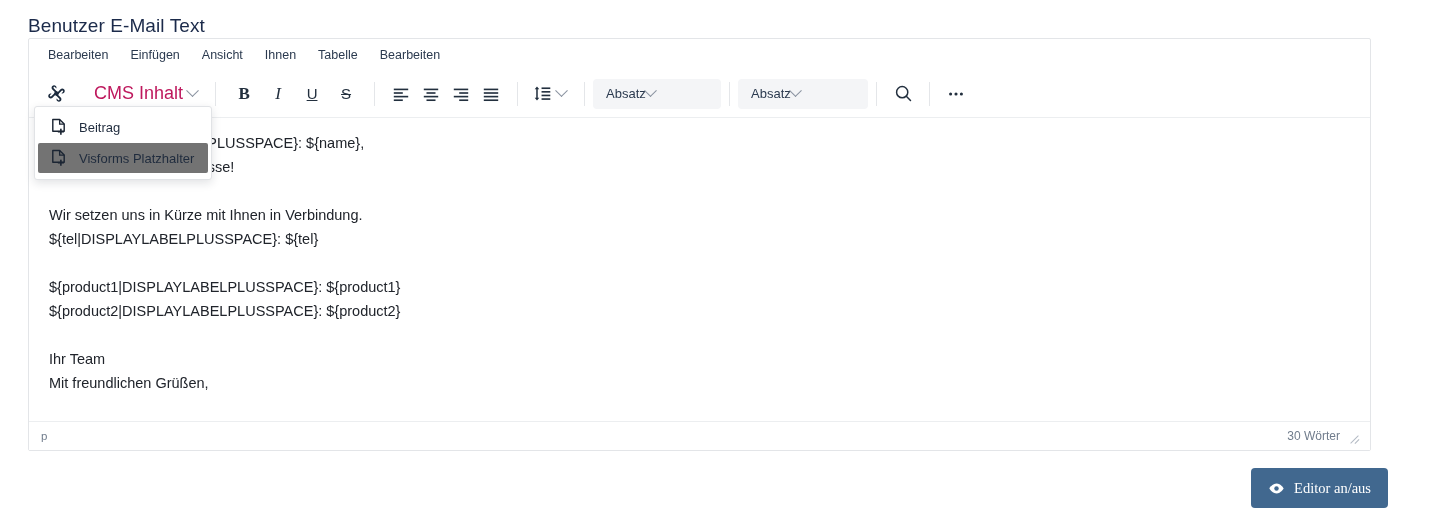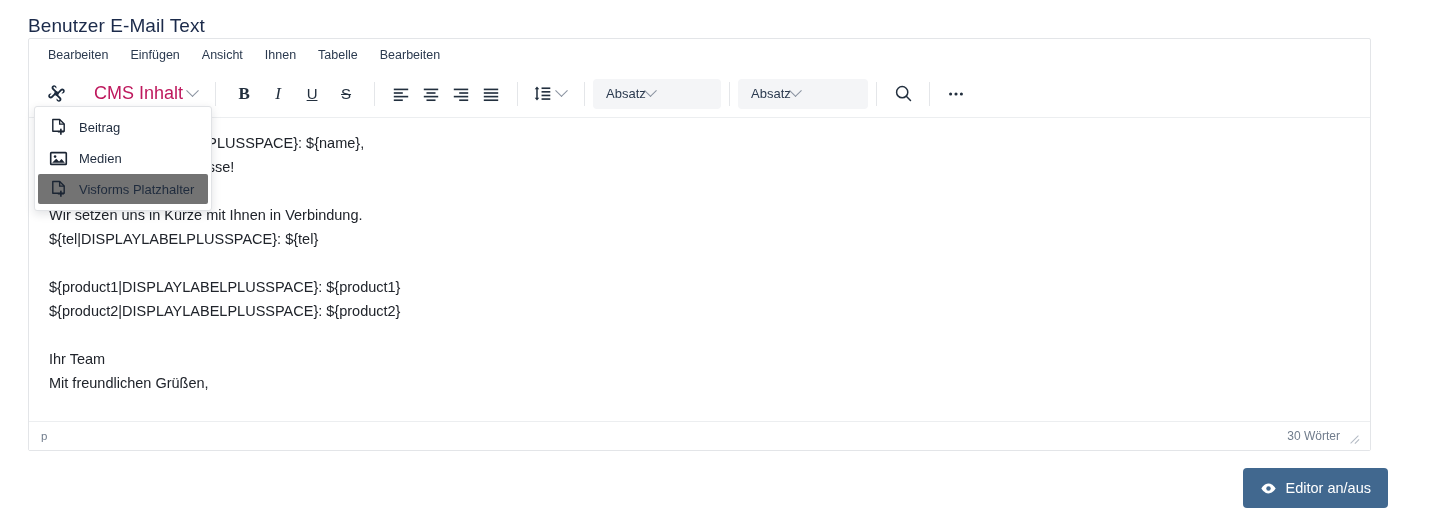--- a/index.html
+++ b/index.html
@@ -251,21 +251,21 @@
     background: #41688f;
     color: #ffffff;
     border: none;
     border-radius: 4px;
     padding: 0 17px;
     display: flex;
     align-items: center;
     gap: 9px;
     font-size: 14.5px;
     cursor: pointer;
-    font-family: Liberation Sans, sans-serif;
+    font-family: Liberation Serif, serif;
   }
 </style>
 </head>
 <body>
 
 <div class="page">
 
   <div class="page-title">Benutzer E-Mail Text</div>
 
   <div class="editor-shell">
@@ -433,30 +433,20 @@
               <path d="M11.2 1.6 v4.8 H16" fill="none" stroke="#1b2533" stroke-width="1.4"></path>
               <g fill="#1b2533">
                 <rect x="9.3" y="13.6" width="6.4" height="1.7"></rect>
                 <rect x="11.65" y="11.25" width="1.7" height="6.4"></rect>
               </g>
             </svg>
           </span>
           <span class="dd-label">Beitrag</span>
         </div>
 
-        <div class="dd-item">
-          <span class="dd-icon">
-            <svg class="icon-svg" width="19" height="19" viewBox="0 0 20 20">
-              <rect x="1.8" y="3.8" width="16.4" height="12.4" rx="0.8" fill="none" stroke="#1b2533" stroke-width="1.7"></rect>
-              <circle cx="6.4" cy="8" r="1.35" fill="#1b2533"></circle>
-              <path d="M3.3 14.6 L7.6 10.2 L10.6 13.1 L13.2 10.6 L16.7 14.6 Z" fill="#1b2533"></path>
-            </svg>
-          </span>
-          <span class="dd-label">Medien</span>
-        </div>
 
 
         <div class="dd-item selected">
           <span class="dd-icon">
             <svg class="icon-svg" width="19" height="19" viewBox="0 0 20 20">
               <path d="M4 1.6 h7.2 L16 6.3 V14 H4 Z" fill="none" stroke="#1b2533" stroke-width="1.5" stroke-linejoin="round"></path>
               <path d="M11.2 1.6 v4.8 H16" fill="none" stroke="#1b2533" stroke-width="1.4"></path>
               <g fill="#1b2533">
                 <rect x="9.3" y="13.6" width="6.4" height="1.7"></rect>
                 <rect x="11.65" y="11.25" width="1.7" height="6.4"></rect>

